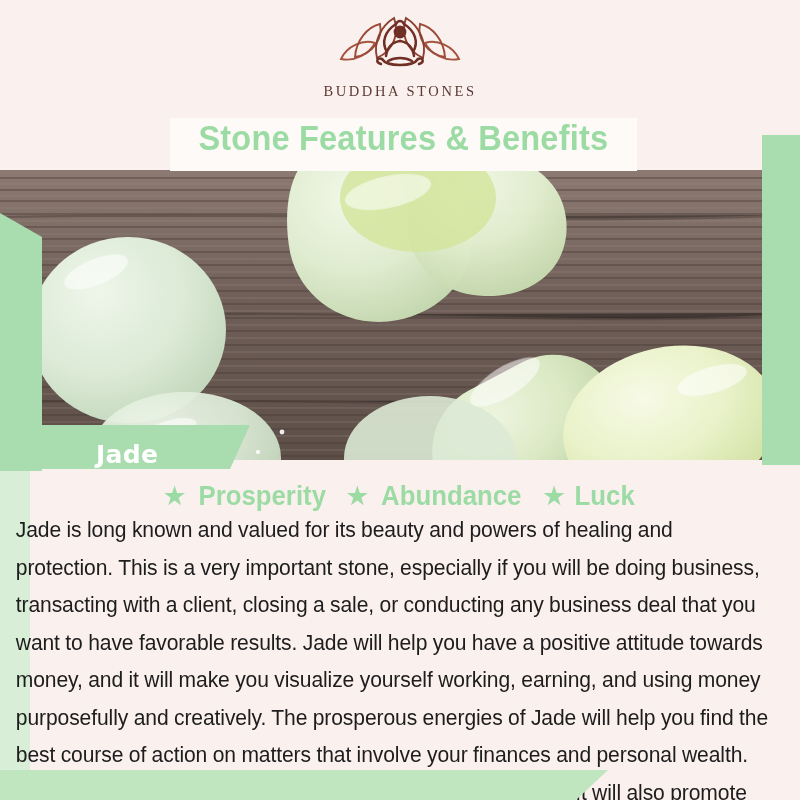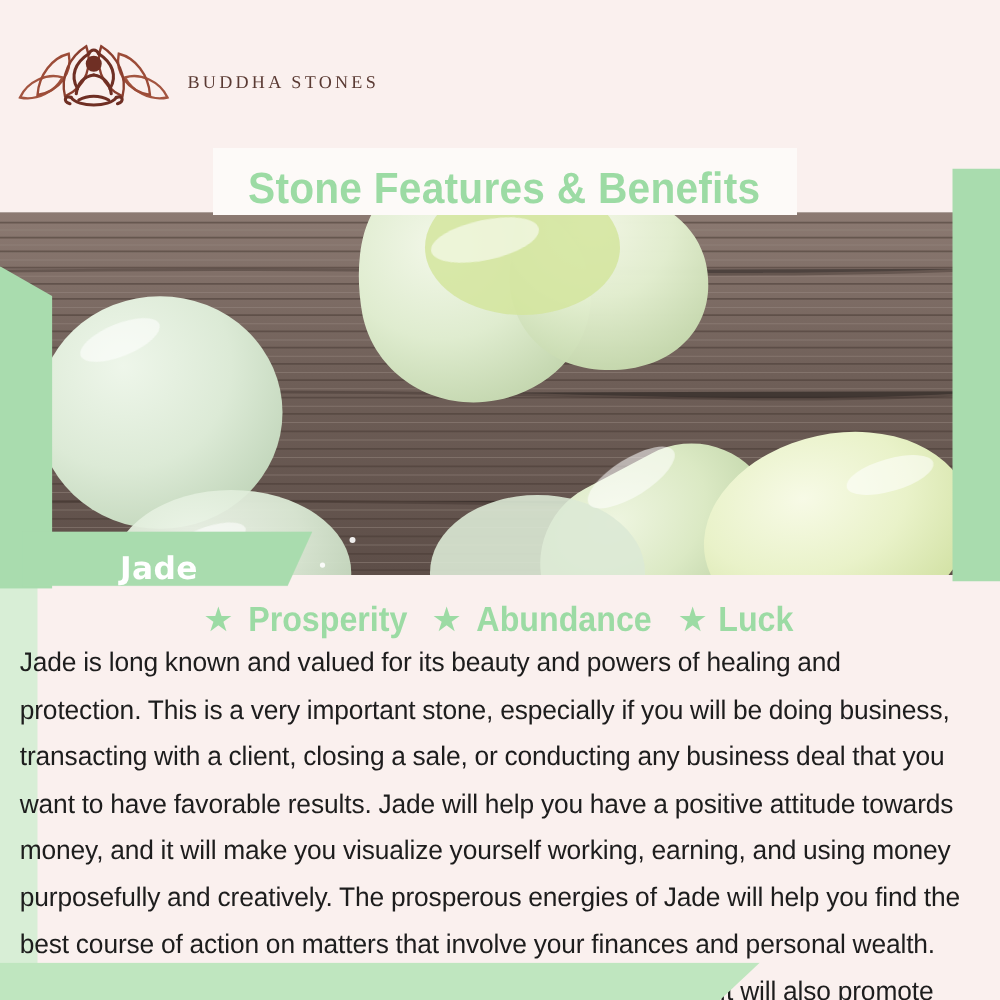--- a/index.html
+++ b/index.html
@@ -25,21 +25,21 @@
 
   
   .header {
     position: absolute;
     left: 0;
     top: 0;
     width: 800px;
     height: 118px;
     background: #faf0ee;
     display: flex;
-    flex-direction: row;
+    flex-direction: column;
     align-items: center;
     justify-content: flex-start;
     padding-top: 12px;
     box-sizing: border-box;
   }
   .logo-mark {
     width: 150px;
     height: 68px;
     display: block;
   }
@@ -54,21 +54,21 @@
 
   
   .title-banner {
     position: absolute;
     left: 170px;
     top: 118px;
     width: 467px;
     height: 53px;
     background: #fdfaf8;
     display: flex;
-    align-items: flex-end;
+    align-items: flex-start;
     justify-content: center;
     z-index: 6;
   }
   .title-text {
     font-family: "Liberation Sans Narrow", "Liberation Sans", sans-serif;
     font-weight: bold;
     font-size: 35px;
     color: #9cdba4;
     letter-spacing: 0.2px;
     transform: scaleX(0.93);

